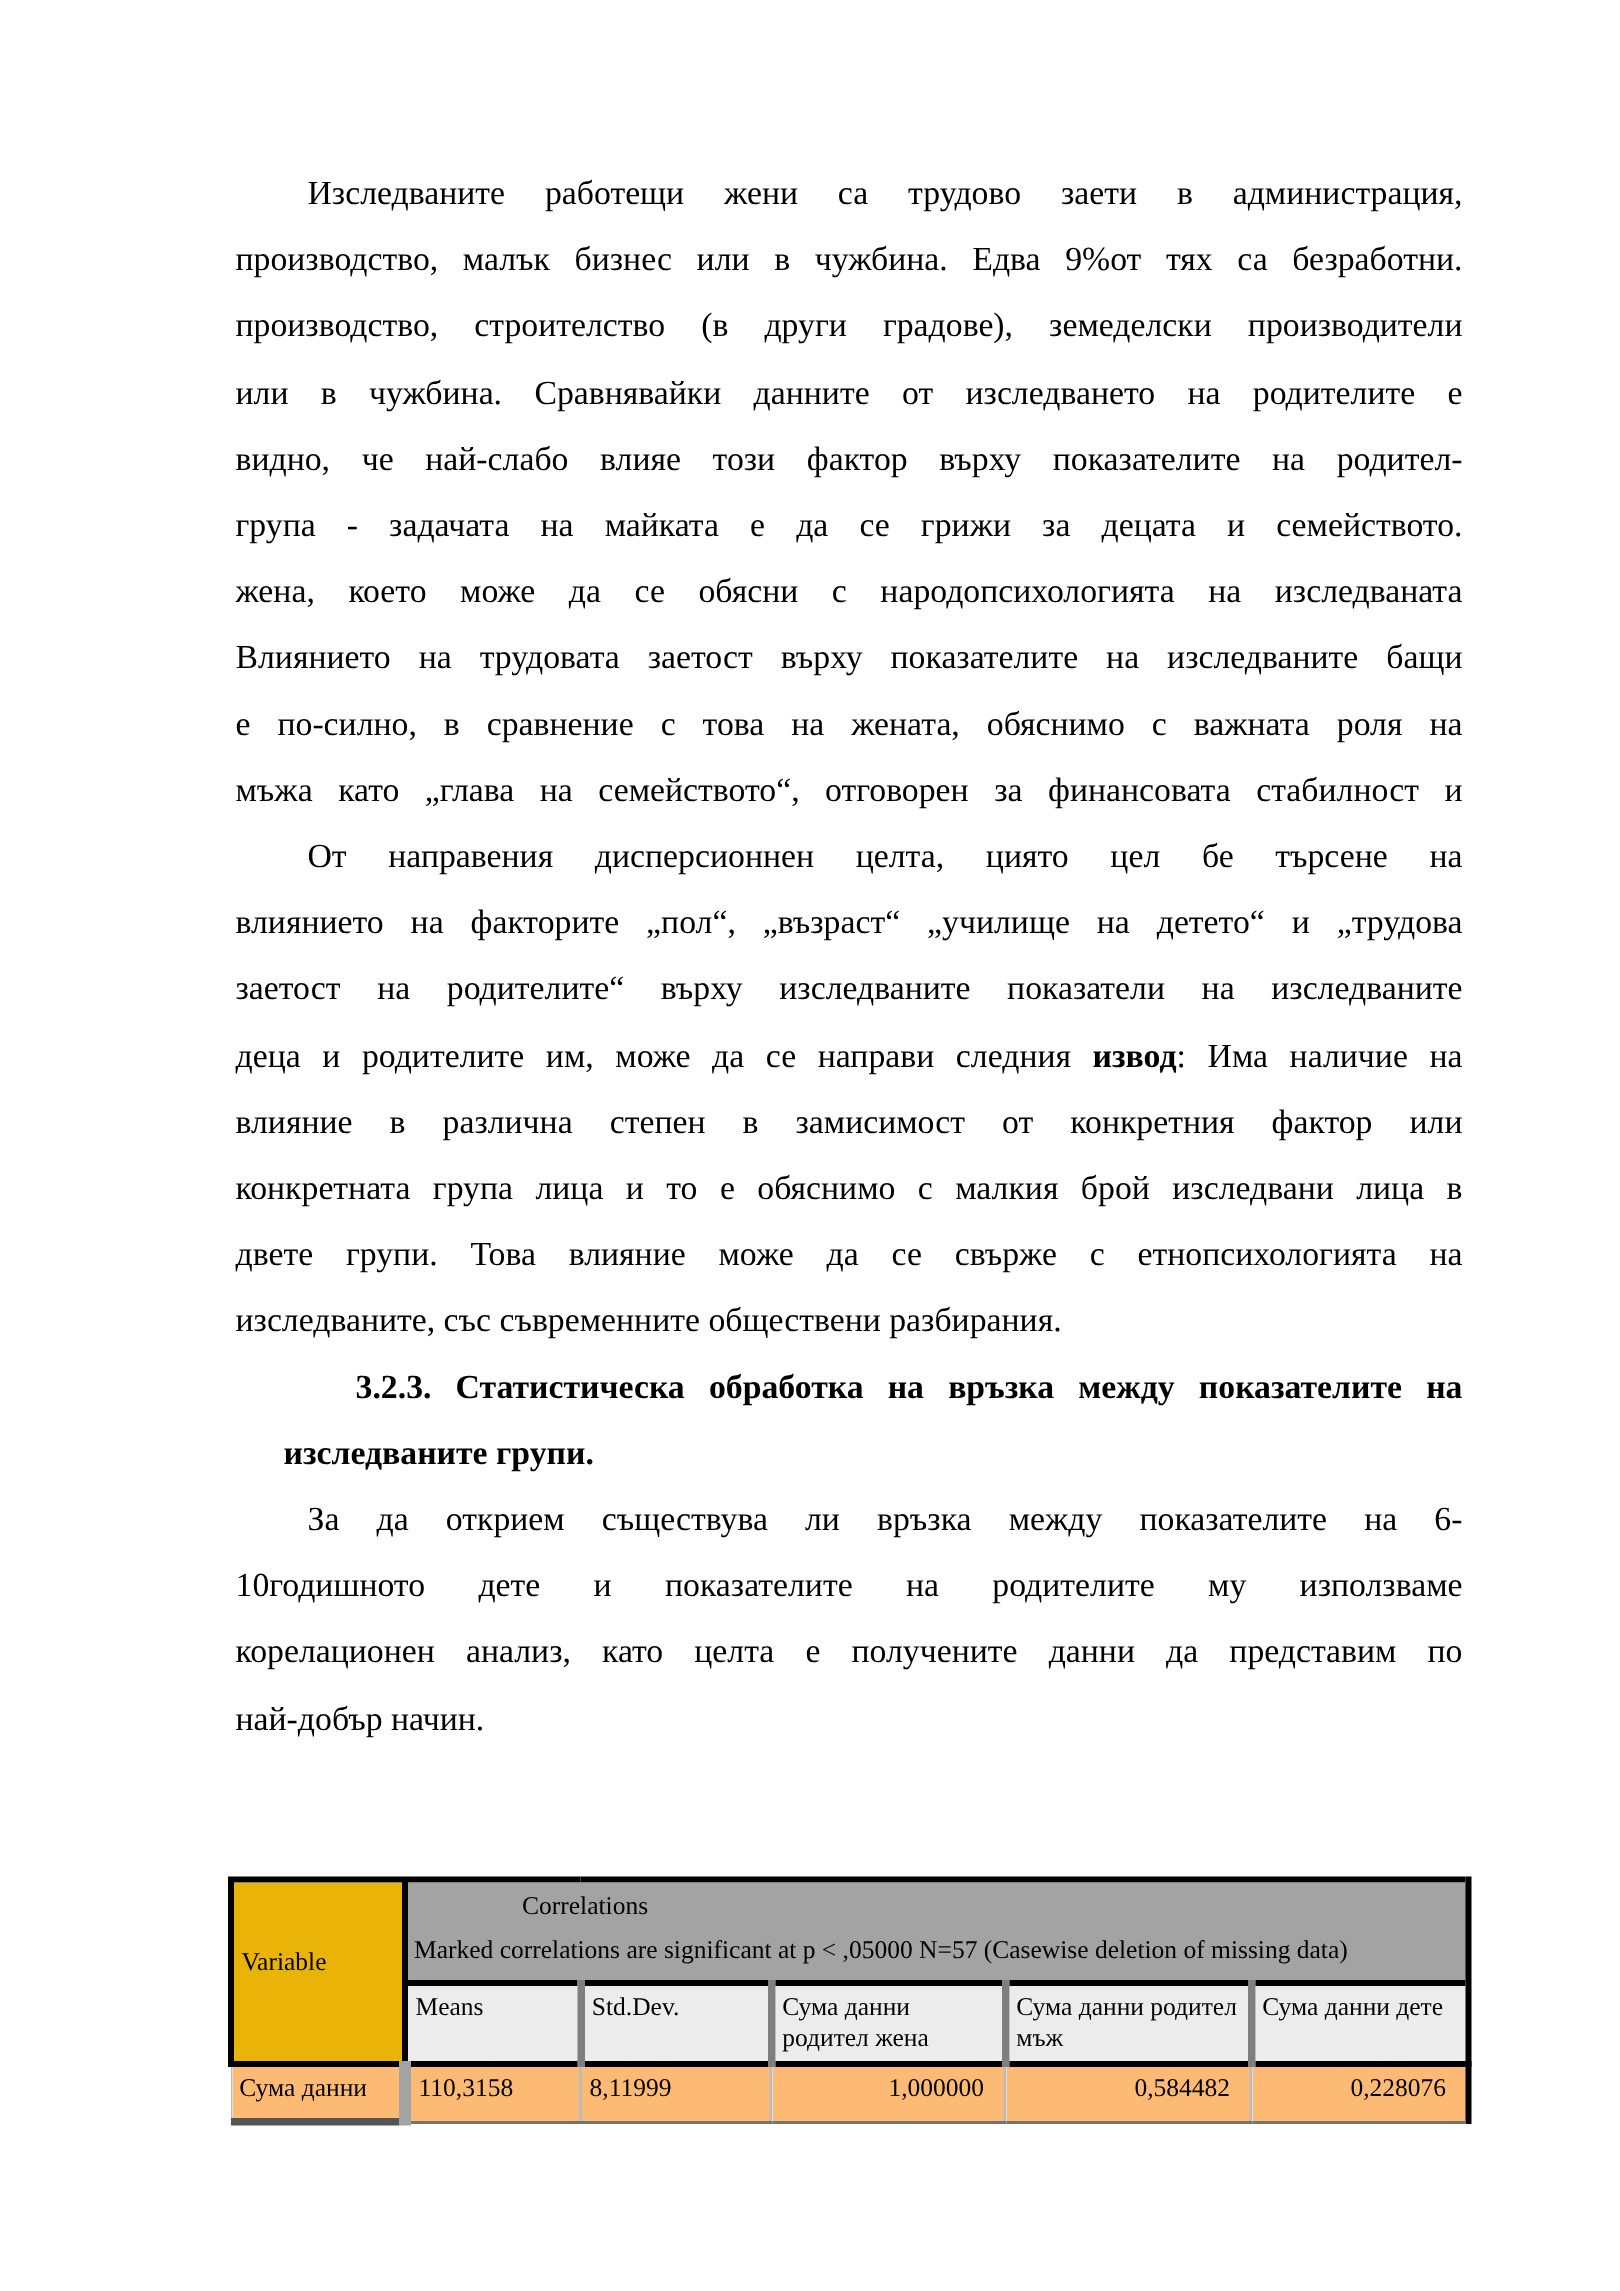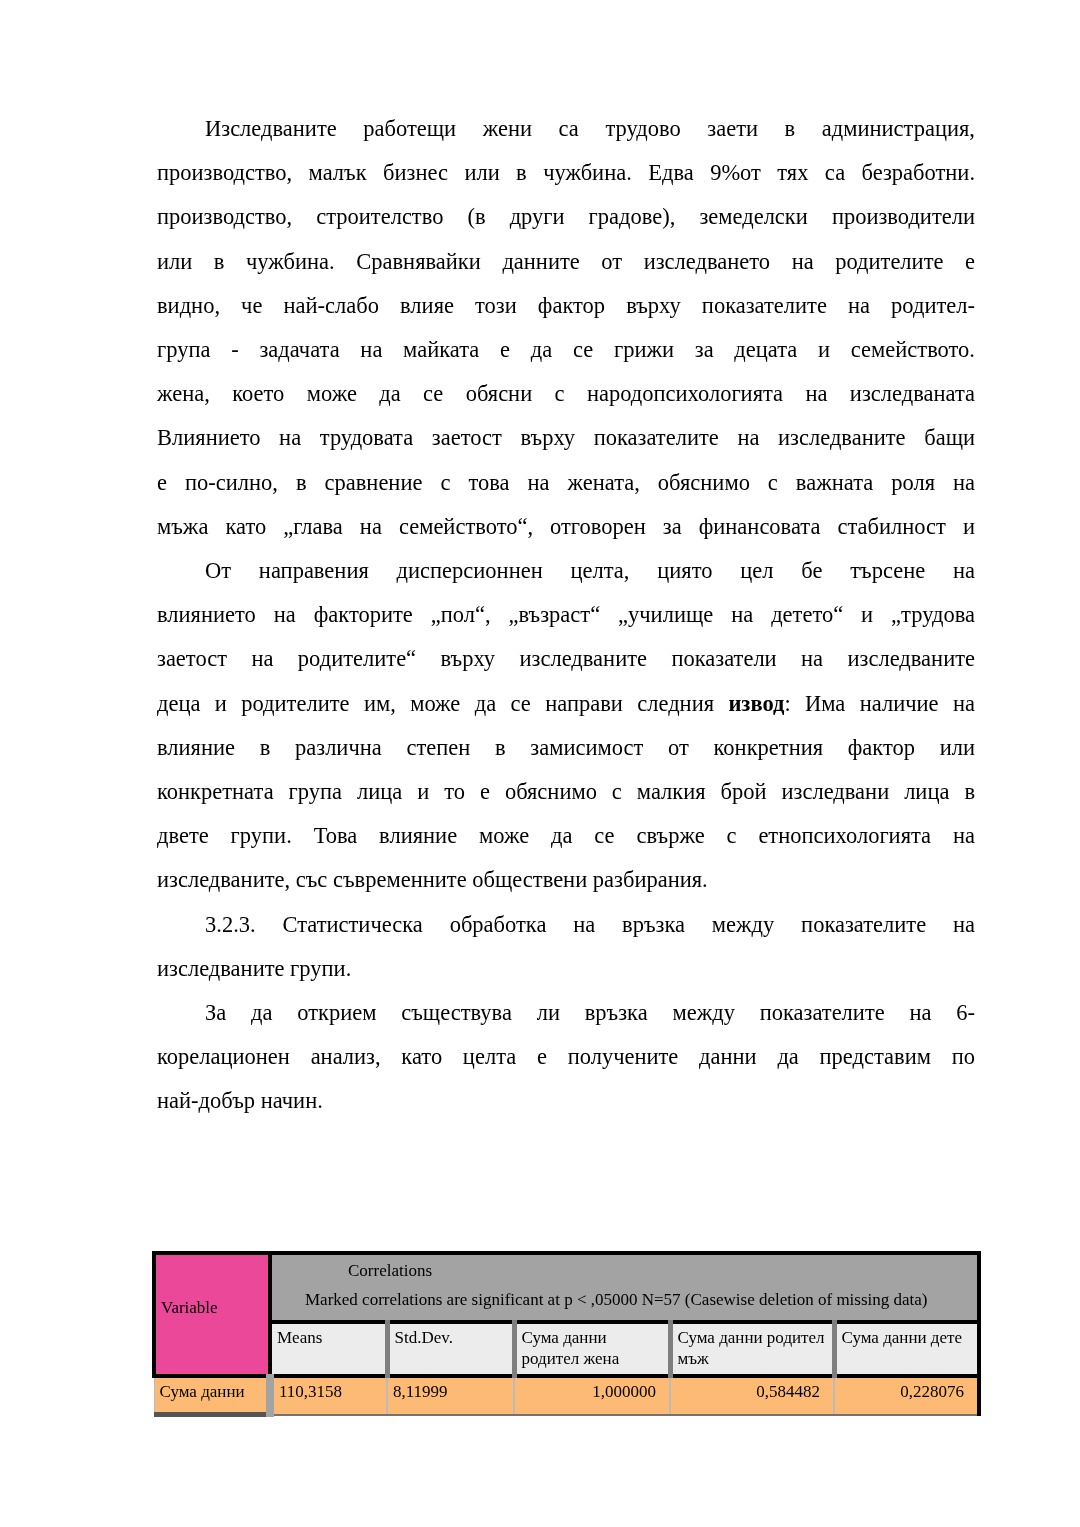--- a/index.html
+++ b/index.html
@@ -23,57 +23,57 @@
     line-height: 44.2px;
   }
   .block { margin: 0; }
   .line {
     text-align: justify;
     text-align-last: justify;
     white-space: normal;
   }
   .line.last { text-align-last: left; }
   .line.first { text-indent: 48px; }
-  .block.h .line { font-weight: normal; }
+  .block.h .line { font-weight: bold; margin-left: 32px; }
   strong { font-weight: bold; }
 
   
   .stat-table-wrap {
     position: absolute;
     left: 152px;
     top: 1251px;
     width: 829px;
   }
   table.stat {
     border-collapse: collapse;
     table-layout: fixed;
     width: 825px;
     font-size: 17px;
     line-height: 21px;
     border-top: 4px solid #000;
   }
   td, th { overflow: hidden; }
   .var-cell {
-    background: #ec4899;
+    background: #eab308;
     border-left: 4px solid #000;
     border-right: 4px solid #000;
     border-bottom: 4px solid #000;
     vertical-align: middle;
     padding: 0 4px 14px 5px;
     font-weight: normal;
     text-align: left;
   }
   .corr-cell {
     background: #a3a3a3;
     border-right: 4px solid #000;
     vertical-align: top;
     padding: 0;
   }
   .corr-title { padding: 5px 4px 2px 76px; }
-  .corr-subtitle { padding: 6px 4px 10px 4px; margin-left: 29px; }
+  .corr-subtitle { padding: 6px 4px 10px 4px; }
   .hdr-row th {
     background: #ececec;
     border-top: 4px solid #000;
     border-bottom: 4px solid #000;
     font-weight: normal;
     text-align: left;
     vertical-align: top;
     padding: 3px 4px 3px 5px;
     height: 44px;
   }
@@ -124,20 +124,21 @@
         <div class="line">конкретната група лица и то е обяснимо с малкия брой изследвани лица в</div>
         <div class="line">двете групи. Това влияние може да се свърже с етнопсихологията на</div>
         <div class="line last">изследваните, със съвременните обществени разбирания.</div>
       </div>
       <div class="block h">
         <div class="line first">3.2.3. Статистическа обработка на връзка между показателите на</div>
         <div class="line last">изследваните групи.</div>
       </div>
       <div class="block p">
         <div class="line first">За да открием съществува ли връзка между показателите на 6-</div>
+        <div class="line">10годишното дете и показателите на родителите му използваме</div>
         <div class="line">корелационен анализ, като целта е получените данни да представим по</div>
         <div class="line last">най-добър начин.</div>
       </div>
     </div>
 
   <div class="stat-table-wrap">
     <table class="stat">
       <colgroup>
         <col style="width:116px">
         <col style="width:117px">

